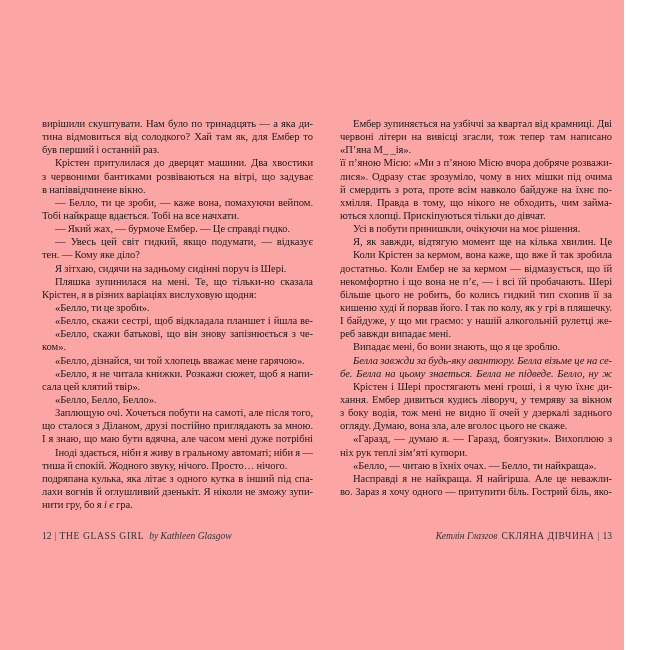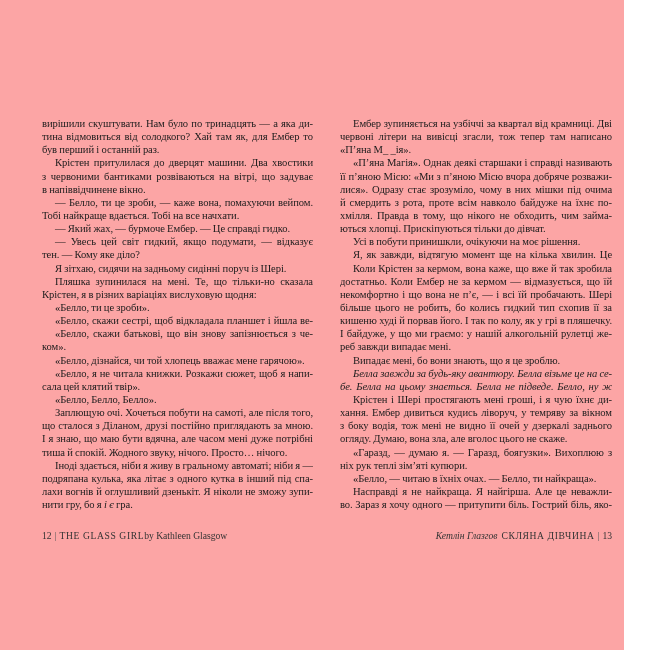--- a/index.html
+++ b/index.html
@@ -12,21 +12,21 @@
   .line{height:13.15px;overflow:hidden;font-size:10.6px;line-height:13.15px;color:#1c1c1c;
         letter-spacing:-0.08px;word-spacing:-0.25px;text-align:left;}
   .line.just{text-align:justify;text-align-last:justify;}
   .line.ind{text-indent:13px;}
   .em{font-style:italic;}
   .running-footer{position:absolute;top:530px;font-size:9.6px;color:#333;line-height:12px;}
   .footer-left{left:42px;width:271px;text-align:left;}
   .footer-right{left:340px;width:272px;text-align:right;}
   .caps{letter-spacing:0.6px;}
   .sep{color:#555;padding:0 3px;font-weight:300;}
-  .byline{}
+  .byline{font-style:italic;margin-left:5px;}
   .author-it{font-style:italic;margin-right:4px;}
 </style>
 </head>
 <body>
 
 <div class="canvas">
 
   <div class="text-block page-left-block" id="left-lines">
       <div class="line just"><span>вирішили скуштувати. Нам було по тринадцять — а яка ди-</span></div>
       <div class="line just"><span>тина відмовиться від солодкого? Хай там як, для Ембер то</span></div>
@@ -46,32 +46,31 @@
       <div class="line just ind"><span>«Белло, скажи сестрі, щоб відкладала планшет і йшла ве-</span></div>
       <div class="line just ind"><span>«Белло, скажи батькові, що він знову запізнюється з че-</span></div>
       <div class="line"><span>ком».</span></div>
       <div class="line ind"><span>«Белло, дізнайся, чи той хлопець вважає мене гарячою».</span></div>
       <div class="line just ind"><span>«Белло, я не читала книжки. Розкажи сюжет, щоб я напи-</span></div>
       <div class="line"><span>сала цей клятий твір».</span></div>
       <div class="line ind"><span>«Белло, Белло, Белло».</span></div>
       <div class="line just ind"><span>Заплющую очі. Хочеться побути на самоті, але після того,</span></div>
       <div class="line just"><span>що сталося з Діланом, друзі постійно приглядають за мною.</span></div>
       <div class="line just"><span>І я знаю, що маю бути вдячна, але часом мені дуже потрібні</span></div>
+      <div class="line just ind"><span>Іноді здається, ніби я живу в гральному автоматі; ніби я —</span></div>
       <div class="line"><span>тиша й спокій. Жодного звуку, нічого. Просто… нічого.</span></div>
-      <div class="line just ind"><span>Іноді здається, ніби я живу в гральному автоматі; ніби я —</span></div>
       <div class="line just"><span>подряпана кулька, яка літає з одного кутка в інший під спа-</span></div>
       <div class="line just"><span>лахи вогнів й оглушливий дзенькіт. Я ніколи не зможу зупи-</span></div>
       <div class="line"><span>нити гру, бо я </span><span class="em">і є</span><span> гра.</span></div>
     </div>
 
   <div class="text-block page-right-block" id="right-lines">
       <div class="line just ind"><span>Ембер зупиняється на узбіччі за квартал від крамниці. Дві</span></div>
       <div class="line just"><span>червоні літери на вивісці згасли, тож тепер там написано</span></div>
       <div class="line"><span>«П’яна М_ _ія».</span></div>
-      <div class="line just ind"><span>«П’яна Магія». Однак деякі старшаки і справді називають</span></div>
       <div class="line just"><span>її п’яною Місю: «Ми з п’яною Місю вчора добряче розважи-</span></div>
       <div class="line just"><span>лися». Одразу стає зрозуміло, чому в них мішки під очима</span></div>
       <div class="line just"><span>й смердить з рота, проте всім навколо байдуже на їхнє по-</span></div>
       <div class="line just"><span>хмілля. Правда в тому, що нікого не обходить, чим займа-</span></div>
       <div class="line"><span>ються хлопці. Прискіпуються тільки до дівчат.</span></div>
       <div class="line ind"><span>Усі в побути принишкли, очікуючи на моє рішення.</span></div>
       <div class="line just ind"><span>Я, як завжди, відтягую момент ще на кілька хвилин. Це</span></div>
       <div class="line just ind"><span>Коли Крістен за кермом, вона каже, що вже й так зробила</span></div>
       <div class="line just"><span>достатньо. Коли Ембер не за кермом — відмазується, що їй</span></div>
       <div class="line just"><span>некомфортно і що вона не п’є, — і всі їй пробачають. Шері</span></div>

